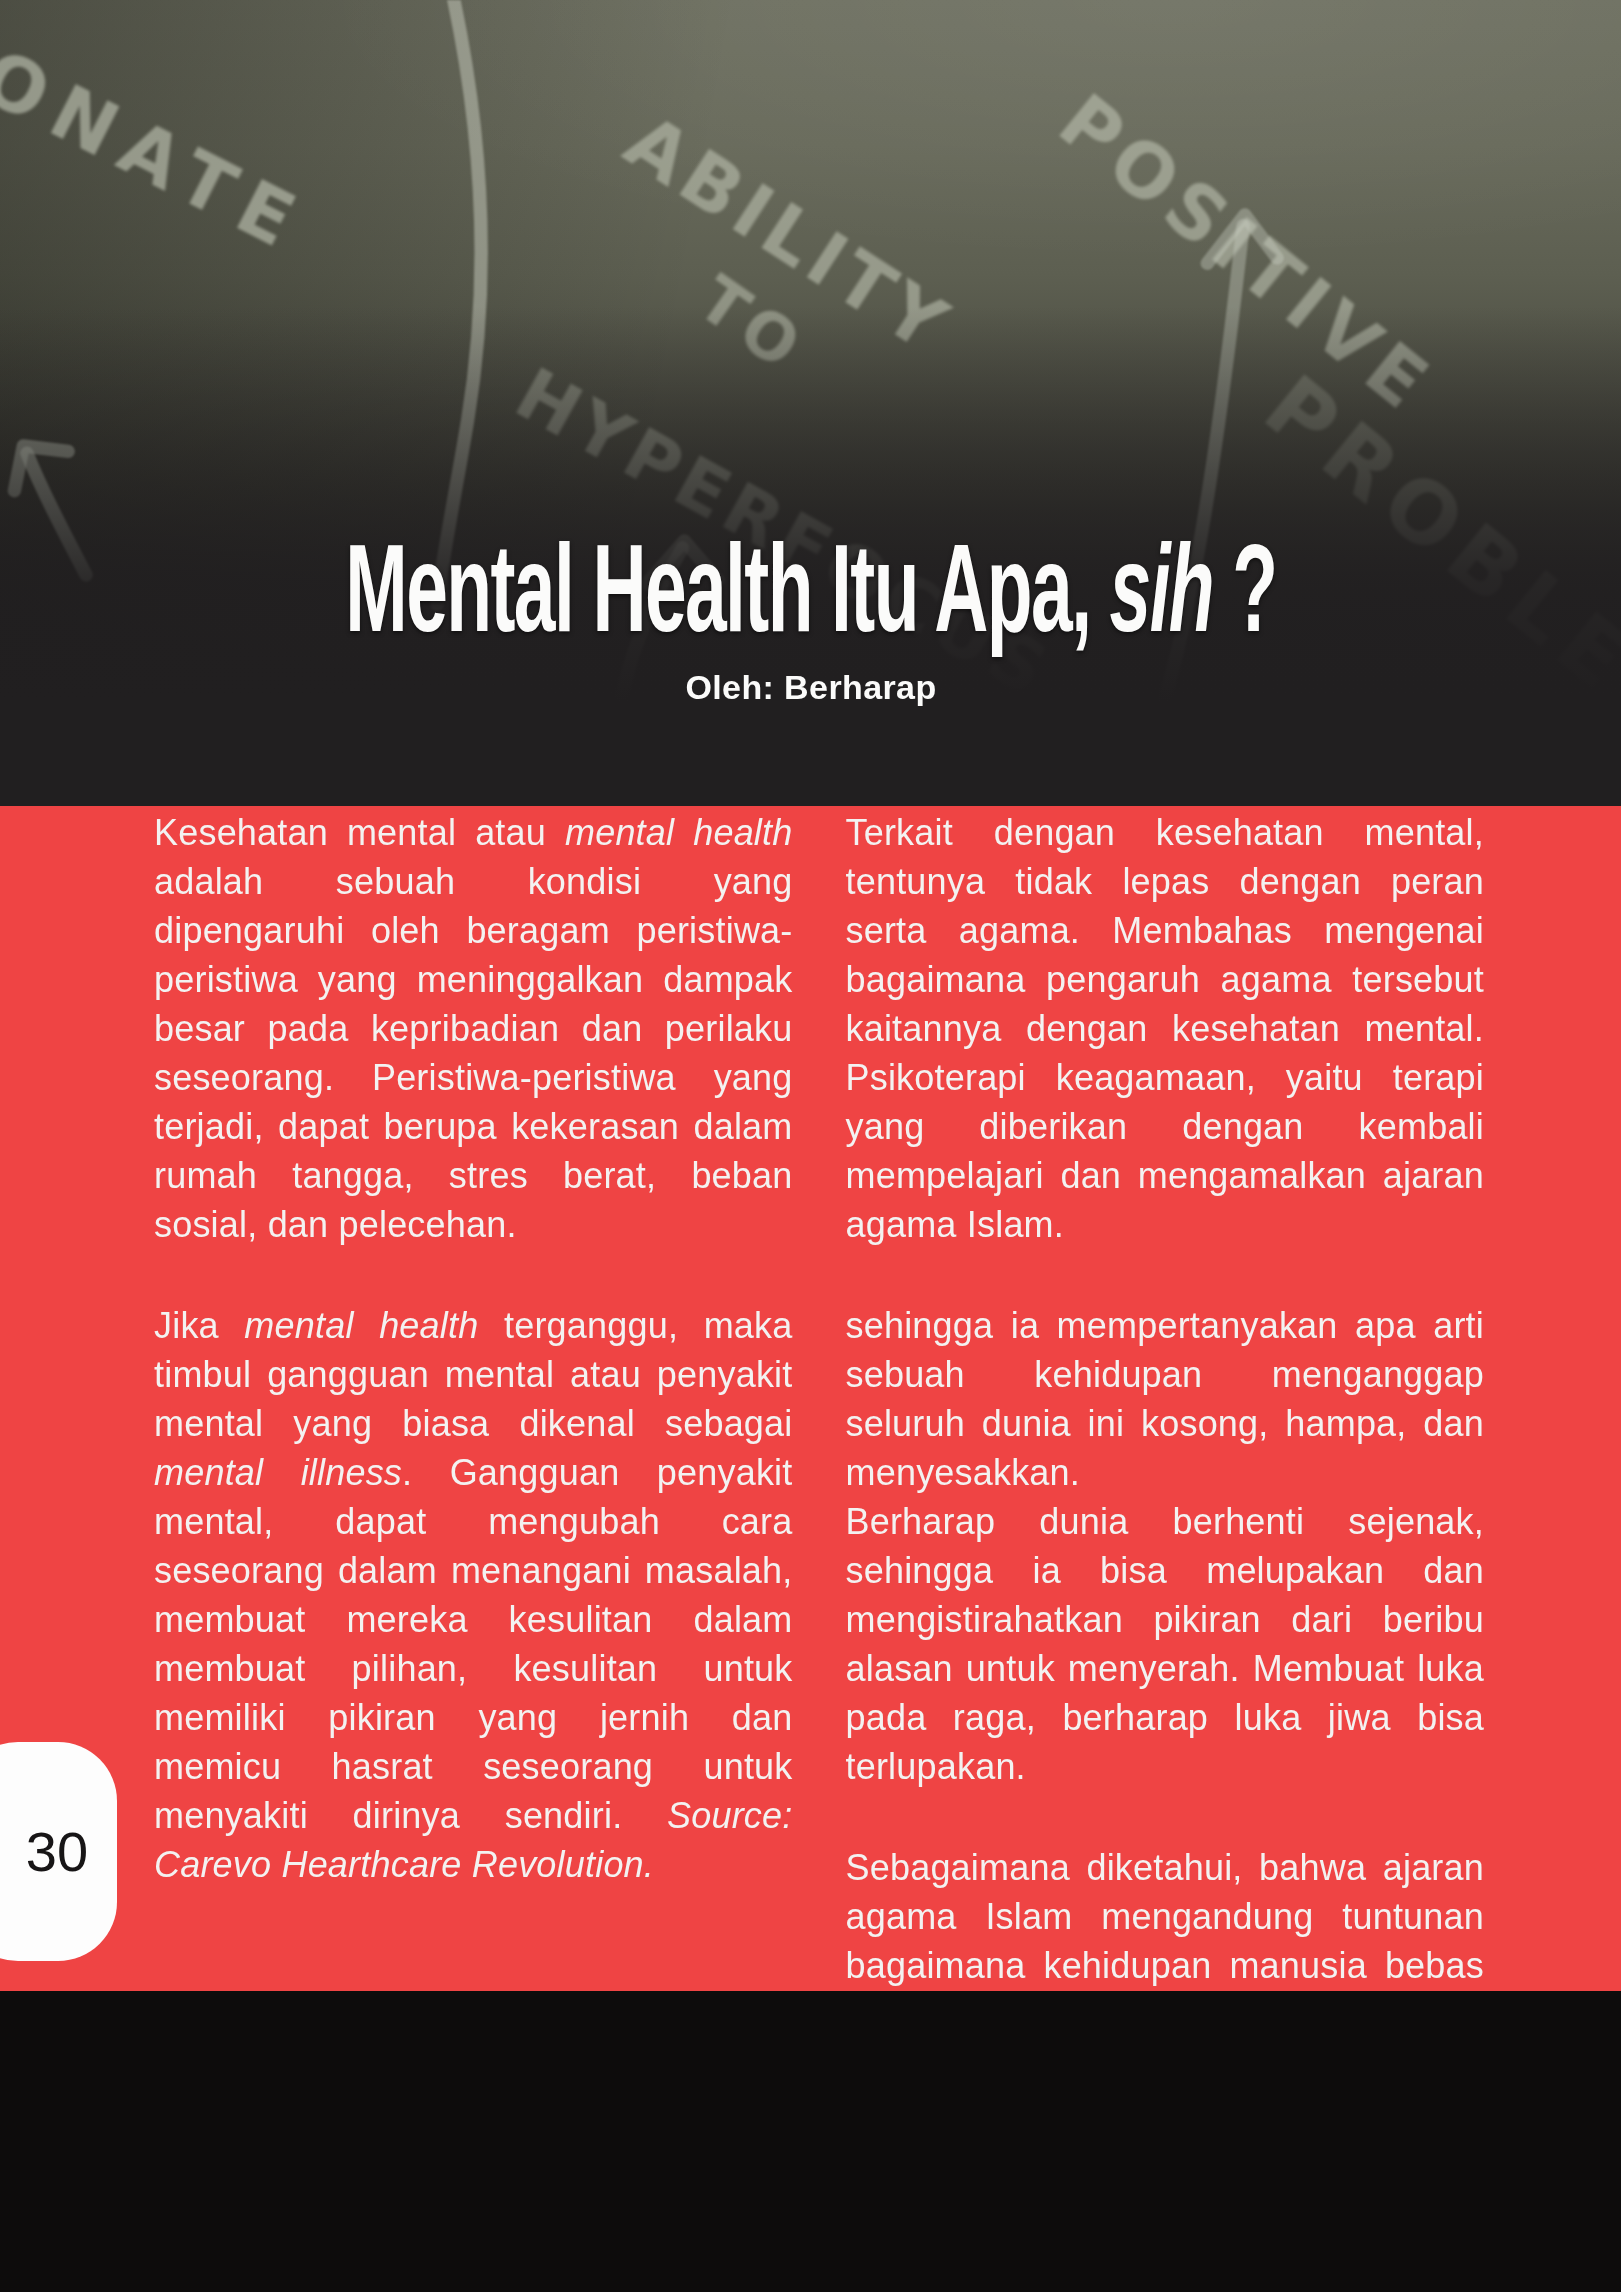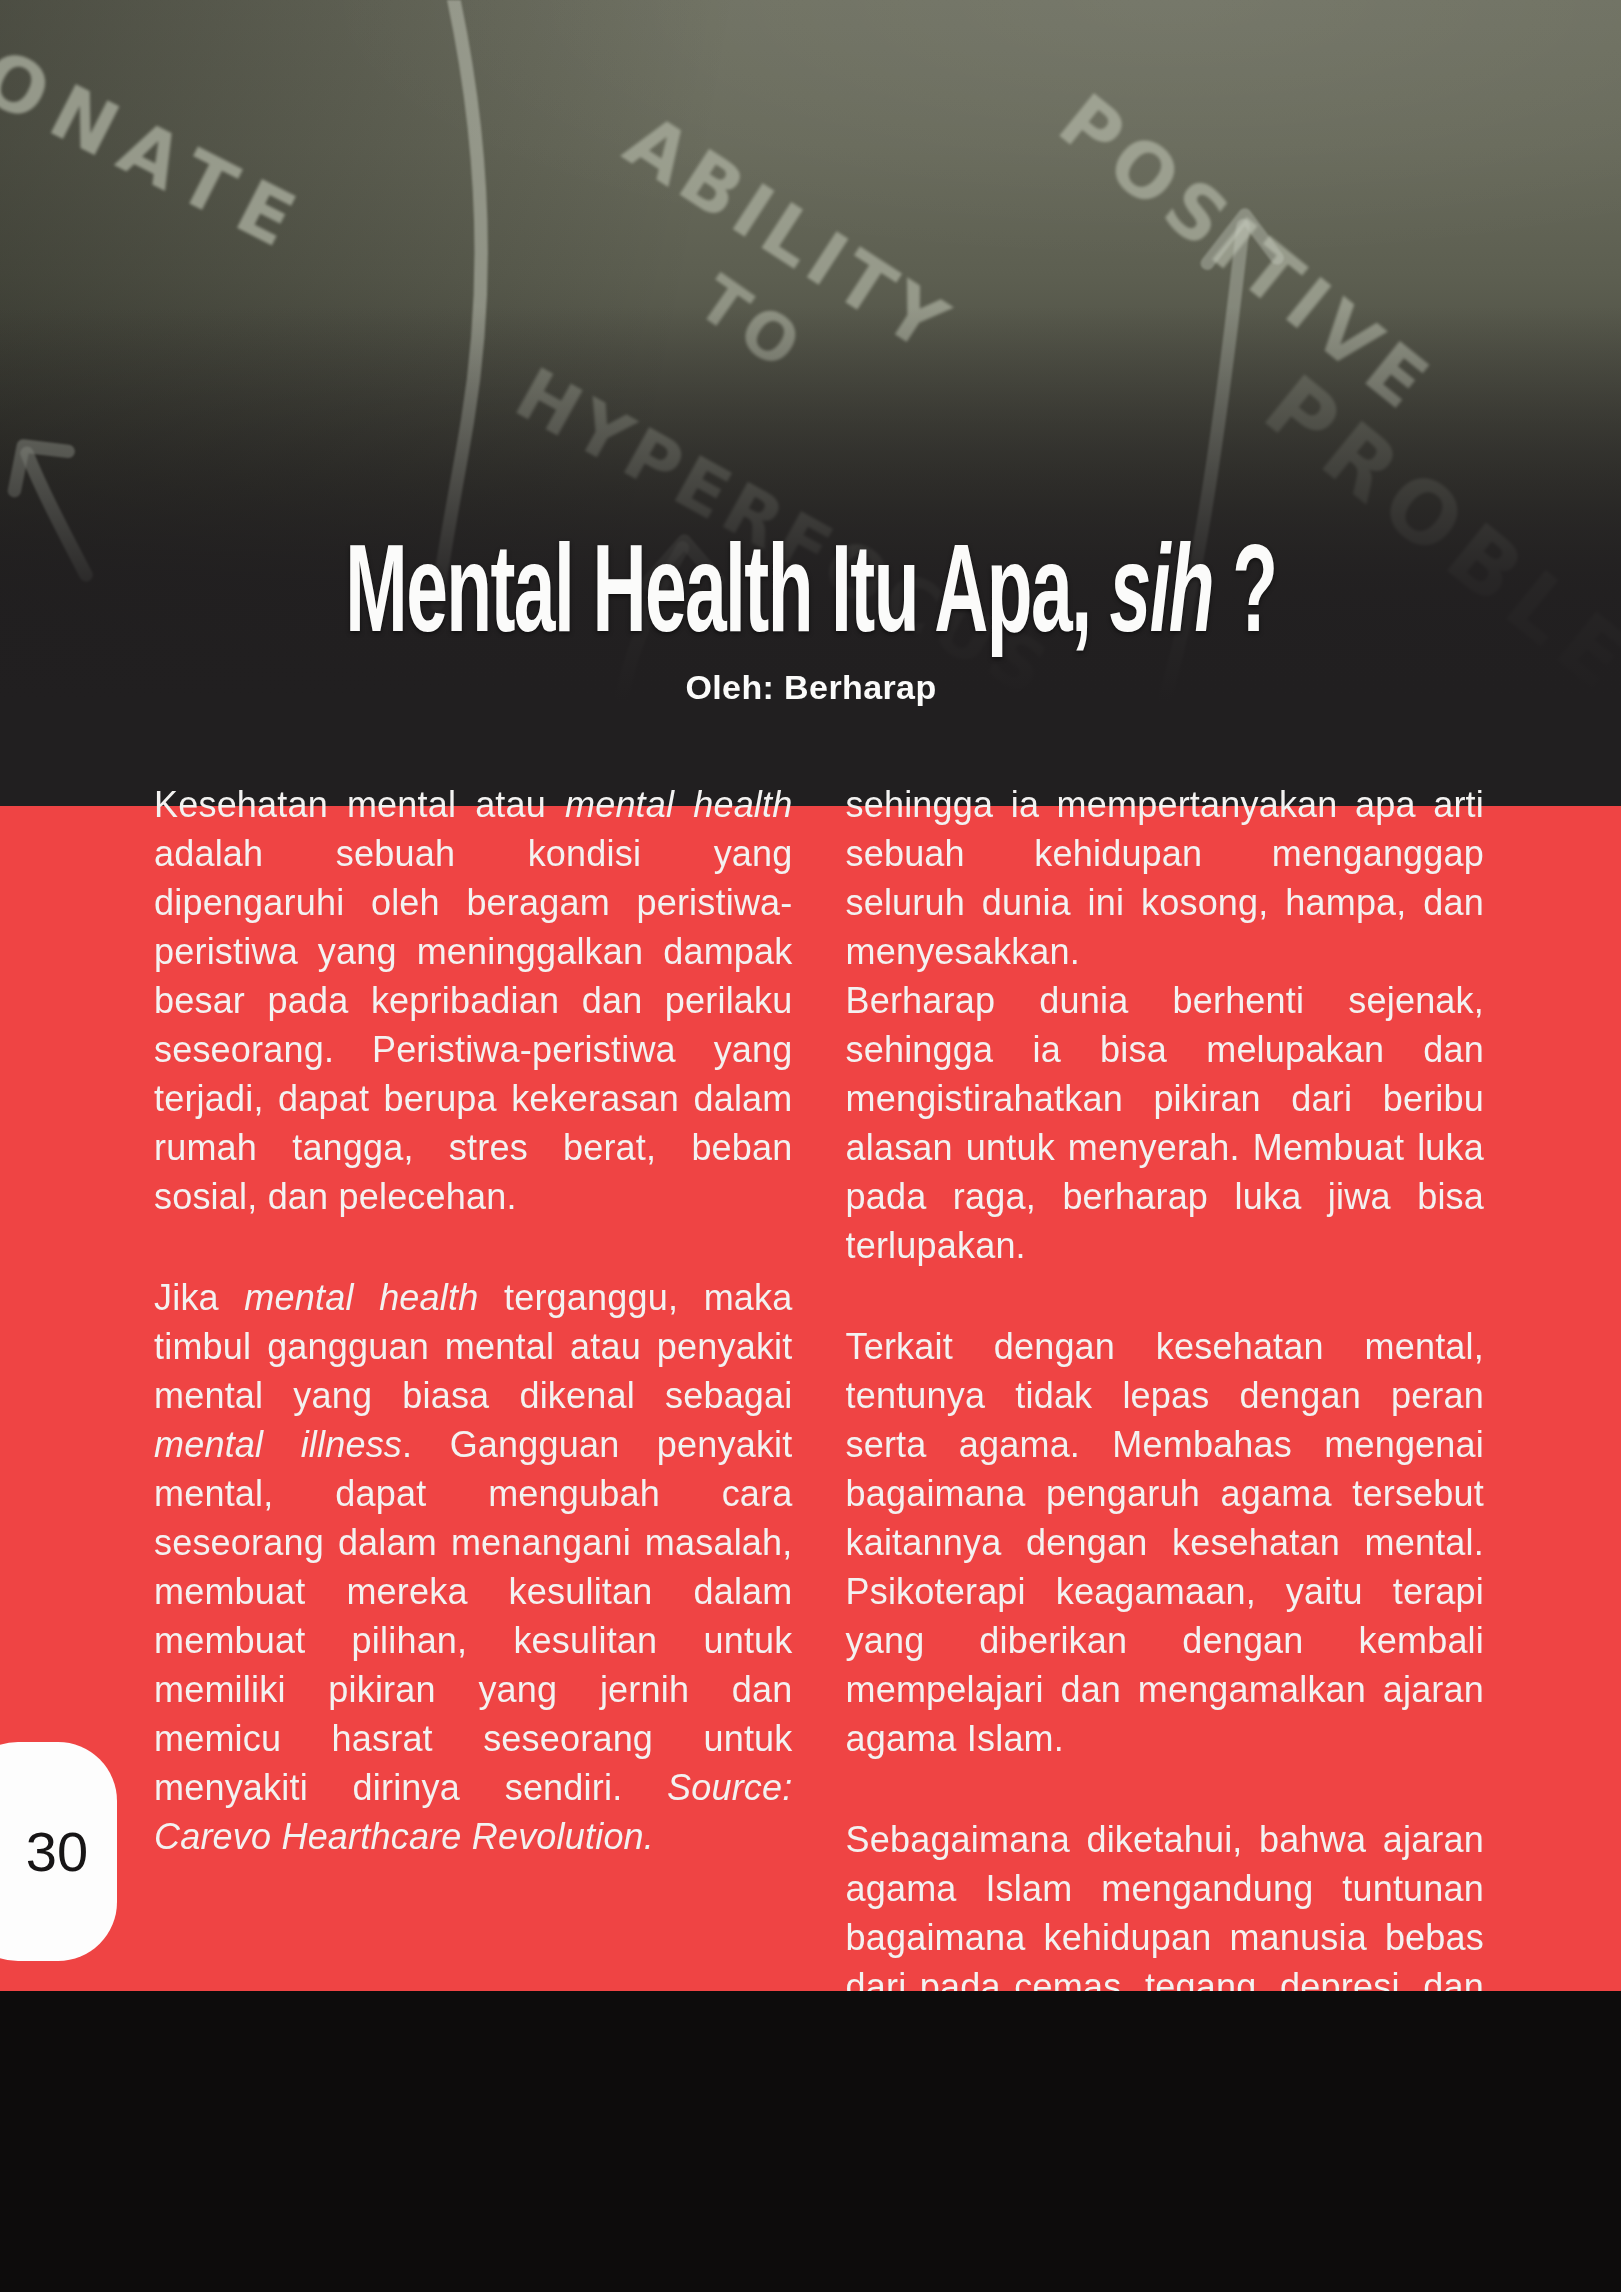--- a/index.html
+++ b/index.html
@@ -36,21 +36,21 @@
   .title-block { position:absolute; top:525px; left:0; width:100%;
     text-align:center; color:#fbfbfa; }
   .title-line { margin:0; font-size:125px; font-weight:700; line-height:1.0;
     letter-spacing:-2.7px; white-space:nowrap; display:inline-block;
     transform:scaleX(0.60); transform-origin:center;
     text-shadow:0 1.8px 5.4px rgba(0,0,0,0.55); }
   .title-line .em { font-style:italic; }
   .byline { margin-top:18px; font-size:34px; font-weight:700; letter-spacing:0.4px; }
 
   
-  .article { position:absolute; top:780px; left:0; right:0;
+  .article { position:absolute; top:808px; left:0; right:0;
     display:flex; gap:53px; padding:0 138px 0 154px; color:#f3f2f1; }
   .col { flex:1 1 0; min-width:0; }
   .para { margin:0 0 52px 0; font-size:36px; line-height:49px;
     text-align:justify; text-justify:inter-word; white-space:pre-line;
     letter-spacing:0.2px; }
   .para.italic { font-style:italic; }
   .para .it { font-style:italic; }
 
   
   .page-badge { position:absolute; left:-41px; bottom:30px;
@@ -97,23 +97,23 @@
       <div class="byline">Oleh: Berharap</div>
     </div>
   </div>
 
   <div class="article">
     <div class="col">
         <p class="para"><span>Kesehatan mental atau </span><span class="it">mental health</span><span> adalah sebuah kondisi yang dipengaruhi oleh beragam peristiwa-peristiwa yang meninggalkan dampak besar pada kepribadian dan perilaku seseorang. Peristiwa-peristiwa yang terjadi, dapat berupa kekerasan dalam rumah tangga, stres berat, beban sosial, dan pelecehan.</span></p>
         <p class="para"><span>Jika </span><span class="it">mental health</span><span> terganggu, maka timbul gangguan mental atau penyakit mental yang biasa dikenal sebagai </span><span class="it">mental illness</span><span>. Gangguan penyakit mental, dapat mengubah cara seseorang dalam menangani masalah, membuat mereka kesulitan dalam membuat pilihan, kesulitan untuk memiliki pikiran yang jernih dan memicu hasrat seseorang untuk menyakiti dirinya sendiri. </span><span class="it">Source: Carevo Hearthcare Revolution.</span></p>
       </div>
     <div class="col">
+        <p class="para"><span>Terkait dengan kesehatan mental, tentunya tidak lepas dengan peran serta agama. Membahas mengenai bagaimana pengaruh agama tersebut kaitannya dengan kesehatan mental. Psikoterapi keagamaan, yaitu terapi yang diberikan dengan kembali mempelajari dan mengamalkan ajaran agama Islam.</span></p>
         <p class="para"><span>sehingga ia mempertanyakan apa arti sebuah kehidupan menganggap seluruh dunia ini kosong, hampa, dan menyesakkan.
 Berharap dunia berhenti sejenak, sehingga ia bisa melupakan dan mengistirahatkan pikiran dari beribu alasan untuk menyerah. Membuat luka pada raga, berharap luka jiwa bisa terlupakan.</span></p>
-        <p class="para"><span>Terkait dengan kesehatan mental, tentunya tidak lepas dengan peran serta agama. Membahas mengenai bagaimana pengaruh agama tersebut kaitannya dengan kesehatan mental. Psikoterapi keagamaan, yaitu terapi yang diberikan dengan kembali mempelajari dan mengamalkan ajaran agama Islam.</span></p>
         <p class="para"><span>Sebagaimana diketahui, bahwa ajaran agama Islam mengandung tuntunan bagaimana kehidupan manusia bebas dari pada cemas, tegang, depresi, dan sebagainya Kesehatan mental</span></p>
       </div>
   </div>
 
   <div class="page-badge">
     <span class="num">30</span>
   </div>
 
 </div>
 

